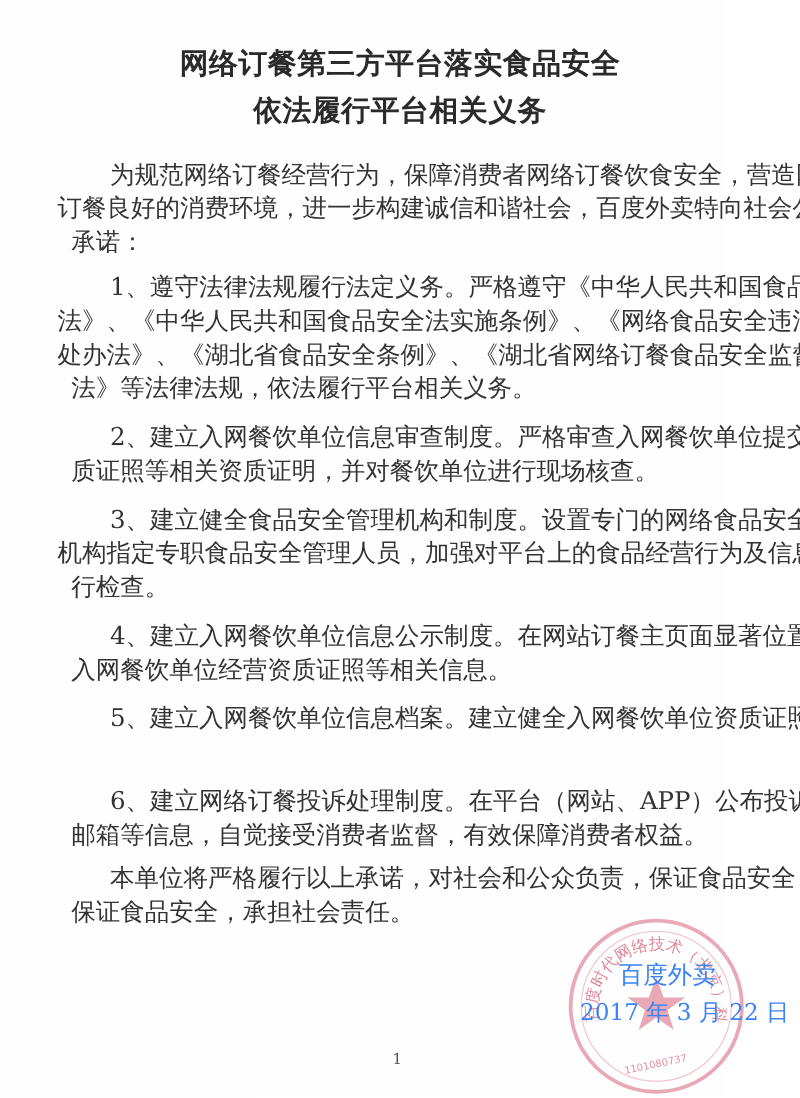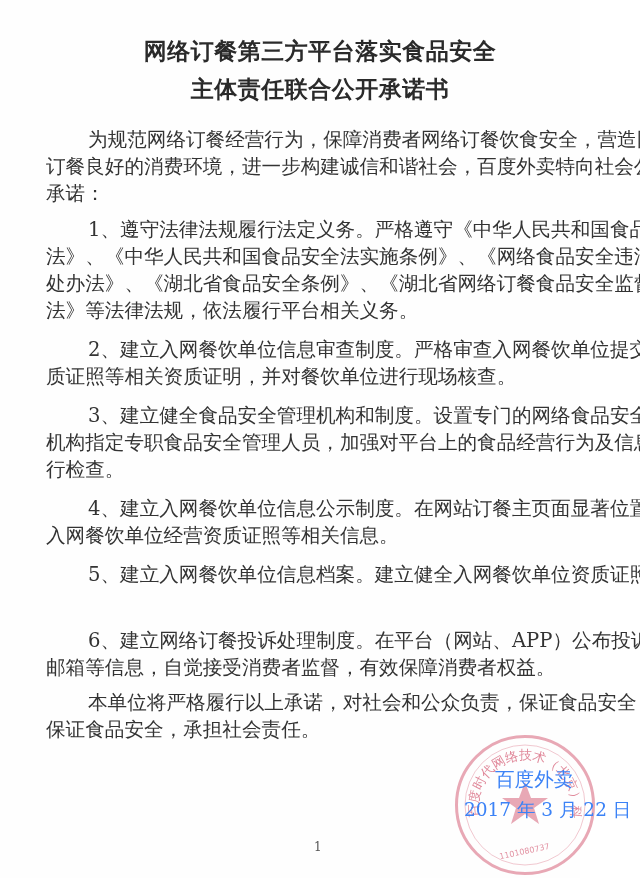--- a/index.html
+++ b/index.html
@@ -42,20 +42,21 @@
       width: 552px;
       font-size: 19.6px;
       line-height: 26px;
       white-space: nowrap;
       color: #333333;
       text-align: justify;
       text-align-last: justify;
     }
     .line.last {
       text-align-last: left;
+      margin-left: 11px;
     }
     .line.indent {
       left: 88px;
       width: 510px;
     }
 
     .stamp {
       position: absolute;
       left: 455px;
       top: 735px;
@@ -83,21 +84,21 @@
       font-size: 12px;
       color: #555;
     }
   </style>
 </head>
 <body>
 
 <div class="page">
 
   <div class="title l1">网络订餐第三方平台落实食品安全</div>
-  <div class="title l2">主体责任联合公开承诺书</div>
+  <div class="title l2">依法履行平台相关义务</div>
 
   <div class="line indent" style="top:127px">为规范网络订餐经营行为，保障消费者网络订餐饮食安全，营造网络</div>
   <div class="line" style="top:154px">订餐良好的消费环境，进一步构建诚信和谐社会，百度外卖特向社会公开</div>
   <div class="line last" style="top:181px">承诺：</div>
 
   <div class="line indent" style="top:217px">1、遵守法律法规履行法定义务。严格遵守《中华人民共和国食品安全</div>
   <div class="line" style="top:244px">法》、《中华人民共和国食品安全法实施条例》、《网络食品安全违法行为查</div>
   <div class="line" style="top:271px">处办法》、《湖北省食品安全条例》、《湖北省网络订餐食品安全监督管理办</div>
   <div class="line last" style="top:298px">法》等法律法规，依法履行平台相关义务。</div>
 

